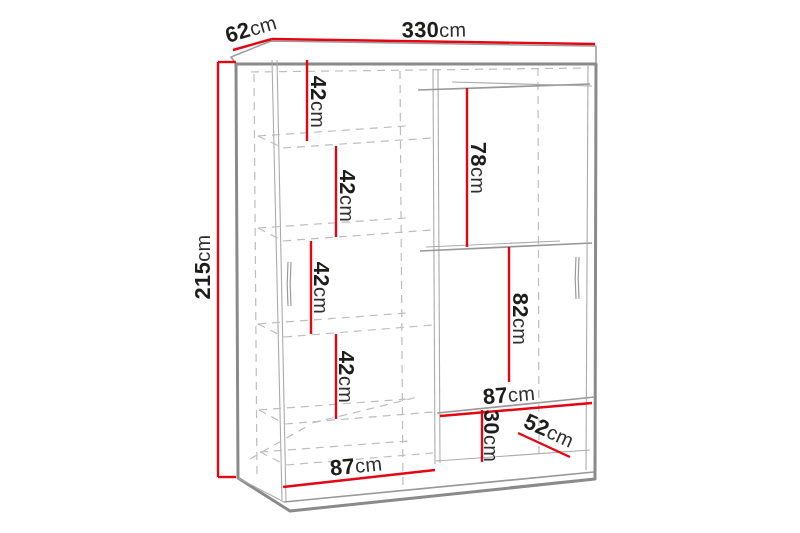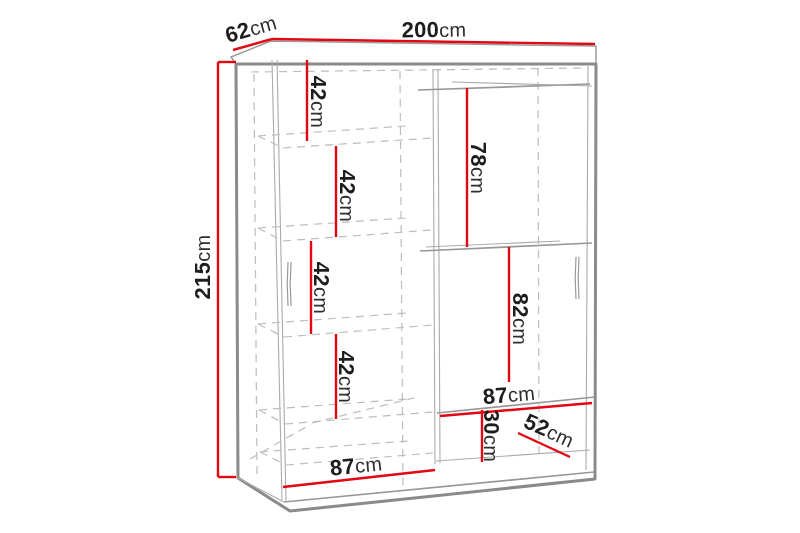--- a/index.html
+++ b/index.html
@@ -119,21 +119,21 @@
       <line class="red" x1="467" y1="88" x2="467" y2="247"></line>
       <line class="red" x1="509" y1="247" x2="509" y2="382"></line>
       <line class="red" x1="440" y1="416" x2="592" y2="403"></line>
       <line class="red" x1="482" y1="410" x2="482" y2="462"></line>
       <line class="red" x1="518" y1="433" x2="570" y2="457"></line>
       <line class="red" x1="283" y1="487" x2="435" y2="470"></line>
     </g>
   </svg>
 
   <div class="dim" style="left:434px;top:30px;transform:translate(-50%,-50%) rotate(-1deg);">
-    <span class="n">200</span><span class="u">cm</span>
+    <span class="n">330</span><span class="u">cm</span>
   </div>
 
   <div class="dim" style="left:251px;top:29px;transform:translate(-50%,-50%) rotate(-16deg);">
     <span class="n">62</span><span class="u">cm</span>
   </div>
 
   <div class="dim" style="left:203px;top:267px;transform:translate(-50%,-50%) rotate(-90deg);">
     <span class="n">215</span><span class="u">cm</span>
   </div>
 

